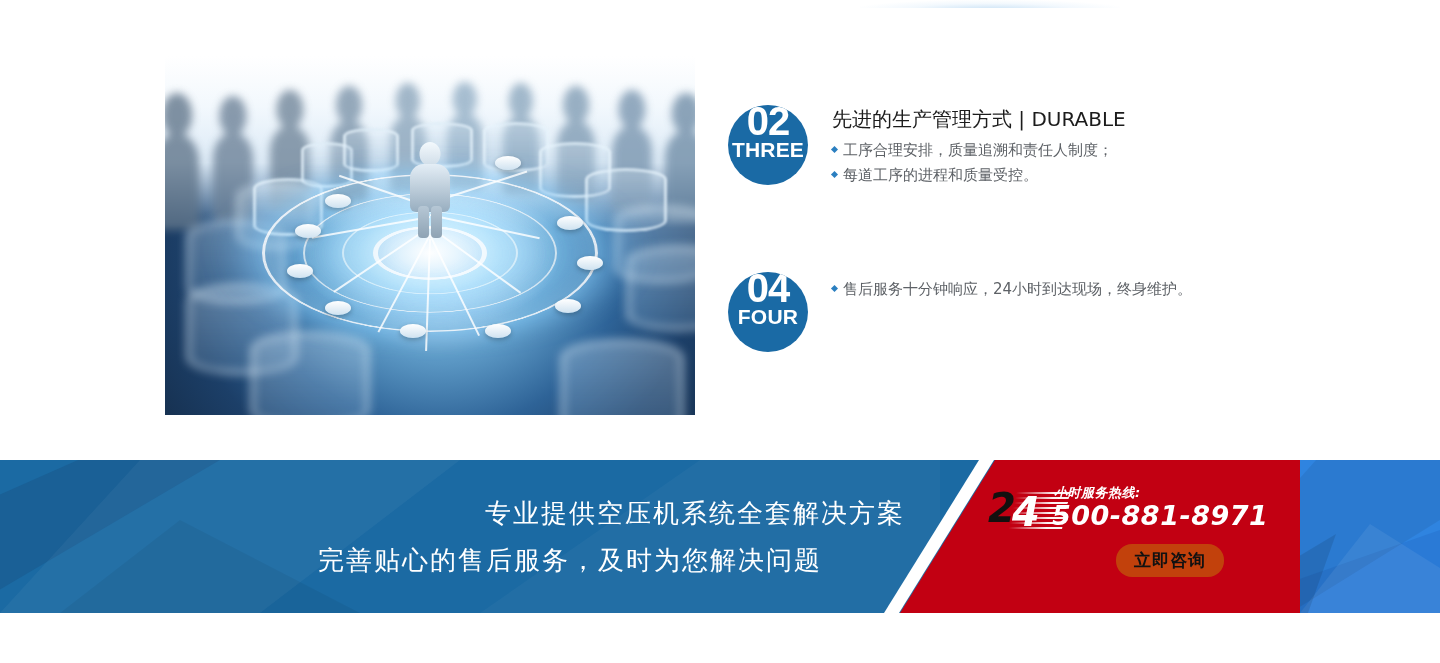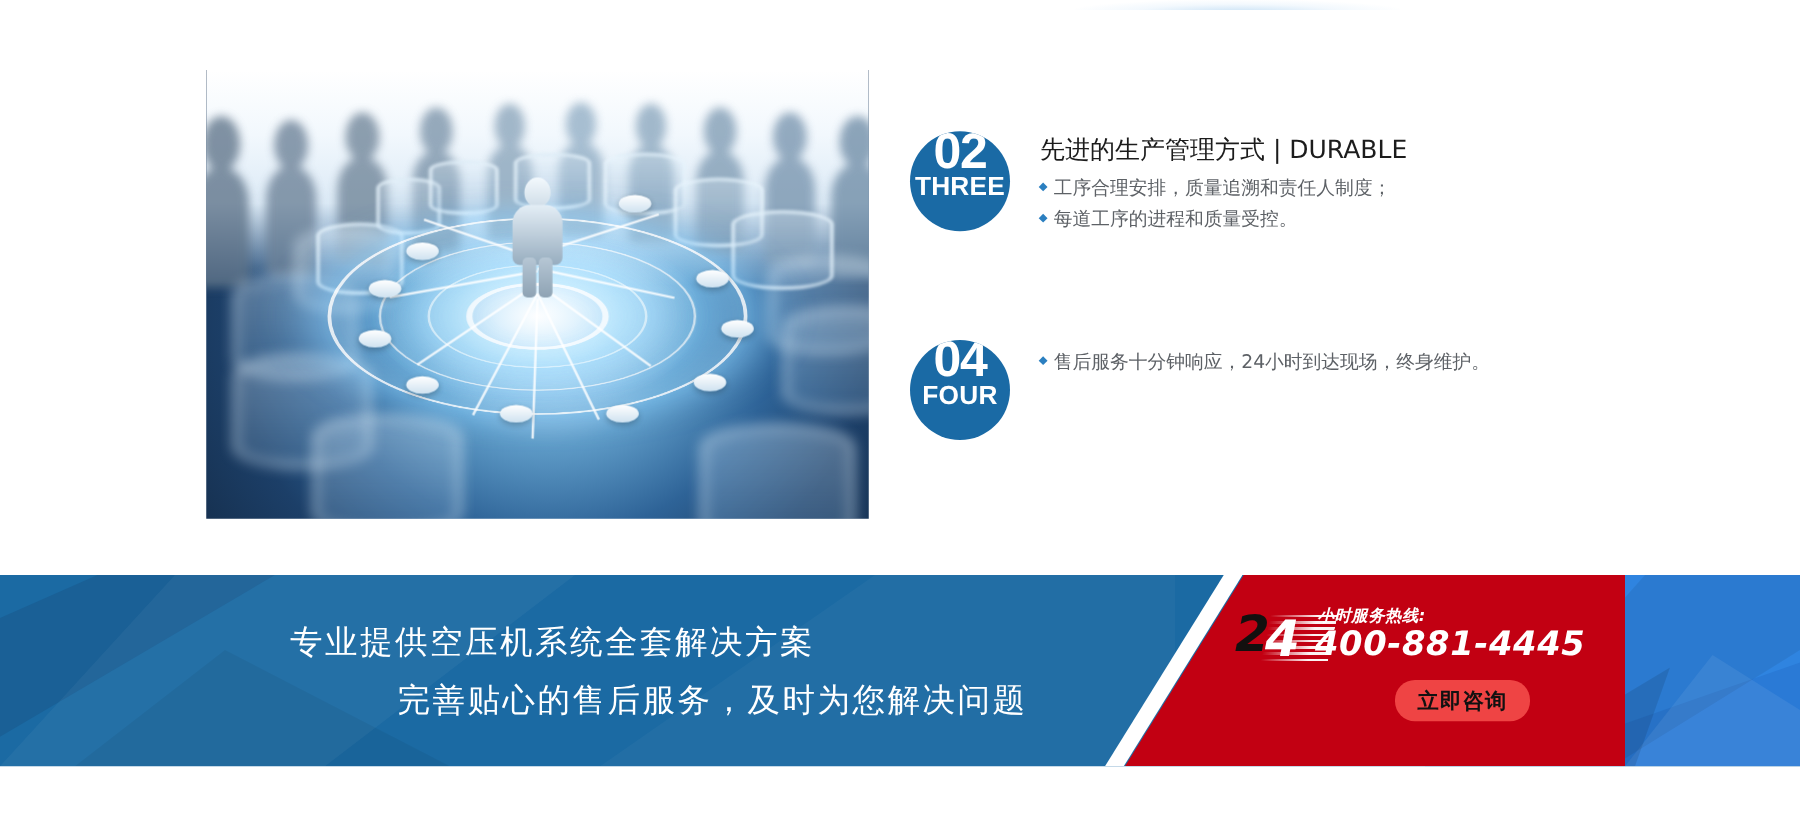--- a/index.html
+++ b/index.html
@@ -139,21 +139,21 @@
   #banner .bannertext{
     position:absolute;left:0;top:0;width:905px;height:153px;
     display:flex;flex-direction:column;justify-content:center;
     padding-right:0;
   }
   #banner .line1,#banner .line2{
     color:#ffffff;font-size:26px;letter-spacing:2px;
     font-family:"DejaVu Sans","Liberation Sans",sans-serif;
     white-space:nowrap;
   }
-  #banner .line1{margin-left:232px;margin-bottom:12px;}
+  #banner .line1{margin-left:232px;margin-bottom:12px;text-align:right;}
   #banner .line2{margin-left:318px;}
 
   
   #rightblue{
     position:absolute;left:1140px;top:0;width:300px;height:153px;
     background:#2a7ad6;overflow:hidden;
   }
   
   #redpanel{
     position:absolute;left:880px;top:0;width:420px;height:153px;
@@ -193,21 +193,21 @@
     font-family:"DejaVu Sans","Liberation Sans",sans-serif;letter-spacing:.5px;
   }
   .hotline-num{
     position:absolute;left:64px;top:20px;
     font-size:27px;font-style:italic;font-weight:bold;color:#ffffff;
     font-family:"DejaVu Sans","Liberation Sans",sans-serif;letter-spacing:.5px;
     white-space:nowrap;
   }
   .cta{
     position:absolute;left:128px;top:64px;
-    background:#ef4444;border-radius:16px;
+    background:#c2410c;border-radius:16px;
     padding:5px 18px;font-size:17px;font-weight:bold;color:#111111;
     font-family:"DejaVu Sans","Liberation Sans",sans-serif;
     letter-spacing:1px;white-space:nowrap;cursor:pointer;
   }
 </style>
 </head>
 <body>
 
 <div id="top-residue"></div>
 
@@ -328,16 +328,16 @@
   <div id="whiteslash"></div>
   <div id="redpanel"></div>
 
   <div id="contact">
     <div class="logo24">
       <span class="two">2</span>
       <span class="four">4</span>
       <span class="streaks"></span>
     </div>
     <div class="hotline-label">小时服务热线:</div>
-    <div class="hotline-num">400-881-4445</div>
+    <div class="hotline-num">500-881-8971</div>
     <div class="cta">立即咨询</div>
   </div>
 </section>
 
 </body></html>

